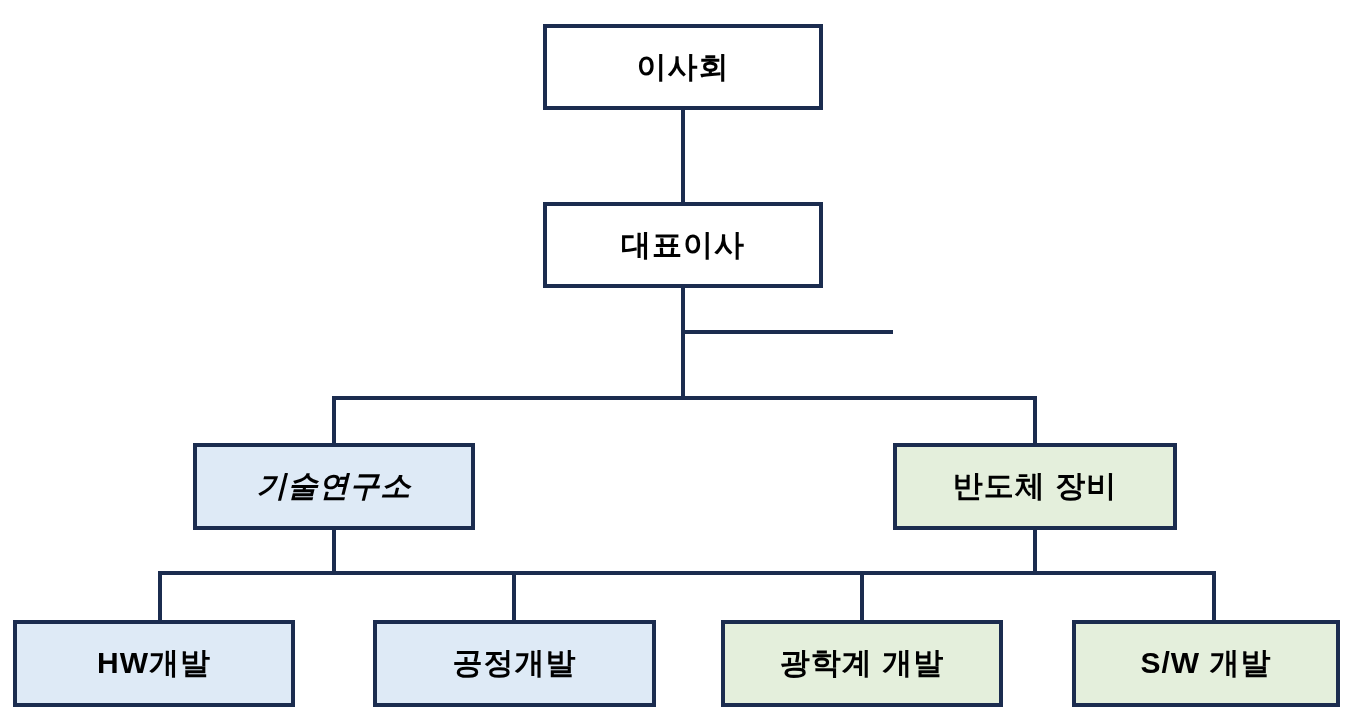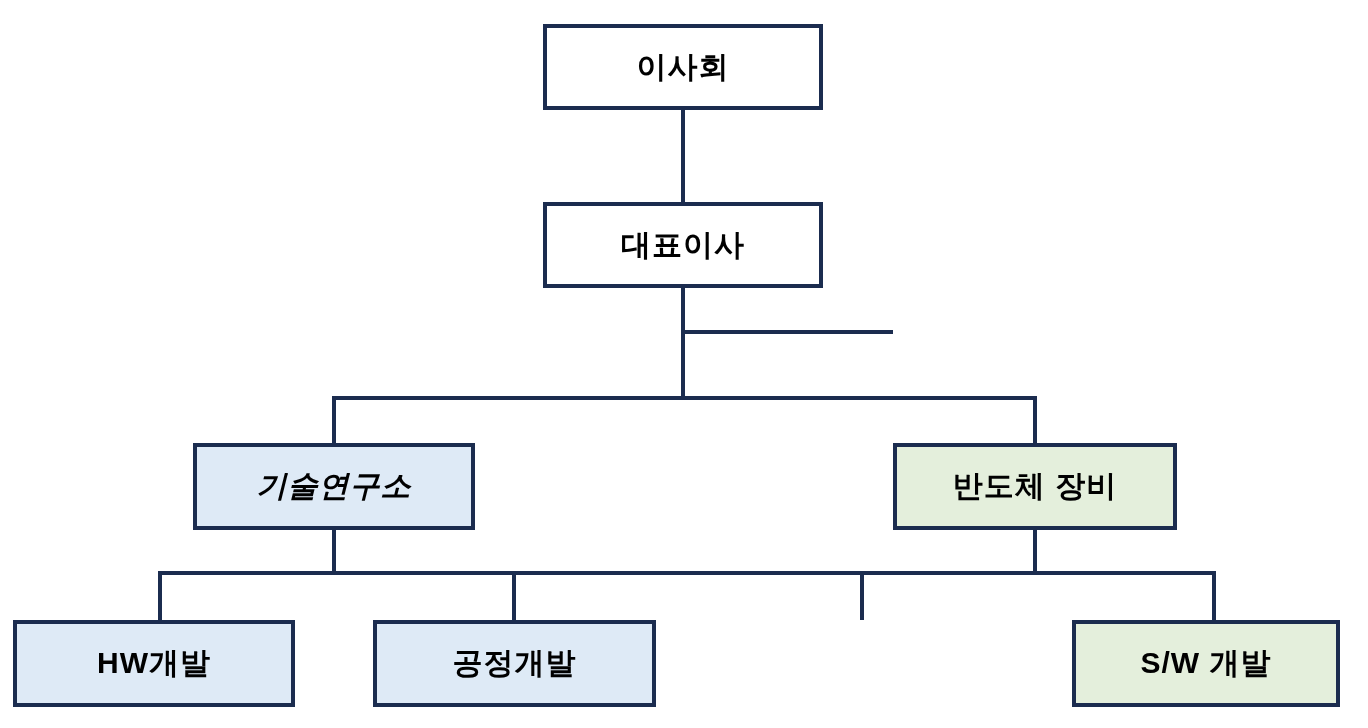--- a/index.html
+++ b/index.html
@@ -86,15 +86,16 @@
   <div class="line" id="v-drop-process"></div>
   <div class="line" id="v-drop-optics"></div>
   <div class="line" id="v-drop-sw"></div>
 
   <div class="node" id="node-ceo">대표이사</div>
   <div class="node" id="node-board">이사회</div>
   <div class="node blue" id="node-tech-lab">기술연구소</div>
   <div class="node green" id="node-semi-equip">반도체 장비</div>
   <div class="node blue" id="node-hw-dev">HW개발</div>
   <div class="node blue" id="node-process-dev">공정개발</div>
+  <div class="node green" id="node-optics-dev">광학계 개발</div>
   <div class="node green" id="node-sw-dev">S/W 개발</div>
 
 </div>
 
 </body></html>

